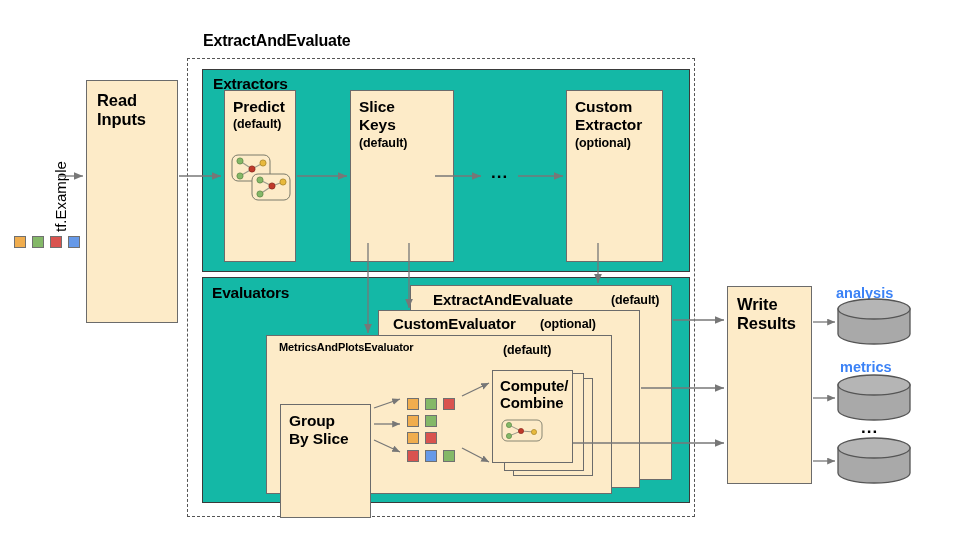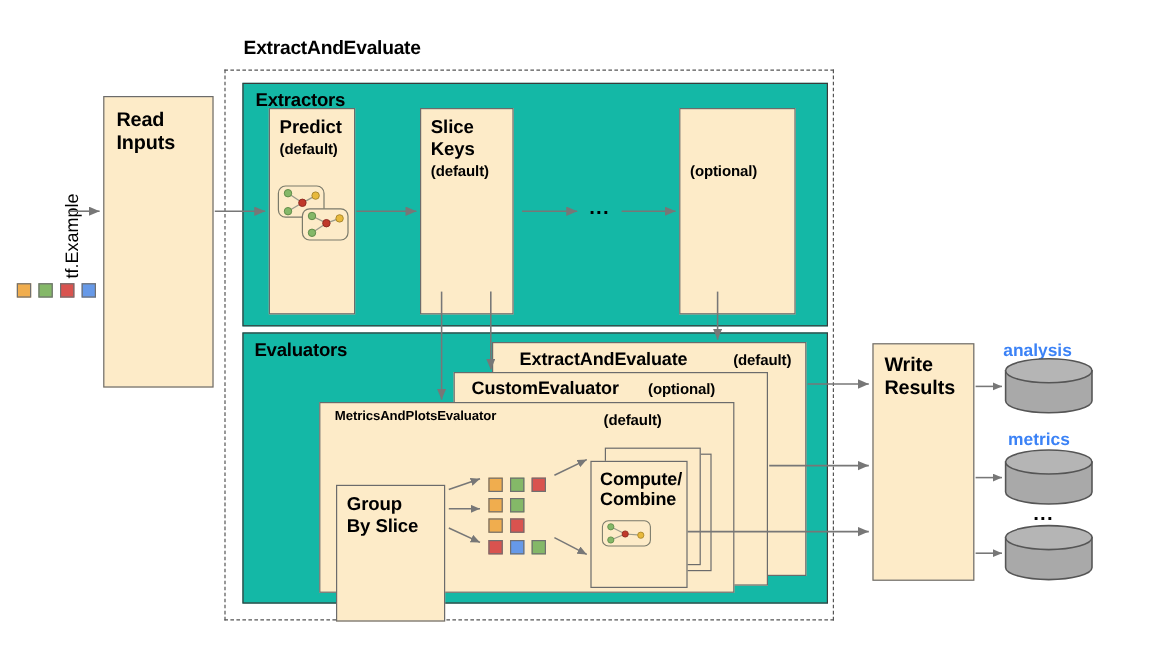--- a/index.html
+++ b/index.html
@@ -137,29 +137,31 @@
       <line x1="30" y1="41" x2="42" y2="33" stroke="#9a9a8a" stroke-width="1.1"></line>
       <line x1="30" y1="27" x2="42" y2="33" stroke="#9a9a8a" stroke-width="1.1"></line>
       <line x1="42" y1="33" x2="53" y2="29" stroke="#9a9a8a" stroke-width="1.1"></line>
       <circle cx="30" cy="27" r="3.1" fill="#84b868" stroke="#5f8a48" stroke-width="0.8"></circle>
       <circle cx="30" cy="41" r="3.1" fill="#84b868" stroke="#5f8a48" stroke-width="0.8"></circle>
       <circle cx="42" cy="33" r="3.1" fill="#c0392b" stroke="#8d2a20" stroke-width="0.8"></circle>
       <circle cx="53" cy="29" r="3.1" fill="#e8b93c" stroke="#a8862a" stroke-width="0.8"></circle>
     </svg>
   </div>
 
-  <div class="box" style="left:350px; top:90px; width:78px; height:172px;">
+  <div class="box" style="left:350px; top:90px; width:104px; height:172px;">
     <div class="lbl" style="left:8px; top:7px; font-size:15.5px;">Slice
 Keys</div>
     <div class="lbl sub" style="left:8px; top:45px;">(default)</div>
   </div>
 
   <div class="ell" style="left:491px; top:163px;">...</div>
 
   <div class="box" style="left:566px; top:90px; width:97px; height:172px;">
+    <div class="lbl" style="left:8px; top:7px; font-size:15.5px;">Custom
+Extractor</div>
     <div class="lbl sub" style="left:8px; top:45px;">(optional)</div>
   </div>
 
   <div class="plainbox" style="left:202px; top:277px; width:488px; height:226px;">
     <div class="grouplabel" style="left:9px; top:6px;">Evaluators</div>
   </div>
 
   <div class="box" style="left:410px; top:285px; width:262px; height:195px;">
     <div class="lbl" style="left:22px; top:5px; font-size:15px;">ExtractAndEvaluate</div>
     <div class="lbl sub" style="left:200px; top:7px;">(default)</div>
@@ -191,21 +193,21 @@
     <div class="sq" style="left:407px; top:432px; background:#f0ad4e;"></div>
     <div class="sq" style="left:425px; top:432px; background:#d9534f;"></div>
 
     <div class="sq" style="left:407px; top:450px; background:#d9534f;"></div>
     <div class="sq" style="left:425px; top:450px; background:#6699e8;"></div>
     <div class="sq" style="left:443px; top:450px; background:#84b868;"></div>
   </div>
 
   <div class="box" style="left:513px; top:378px; width:80px; height:98px;"></div>
   <div class="box" style="left:504px; top:373px; width:80px; height:98px;"></div>
-  <div class="box" style="left:492px; top:384px; width:81px; height:106px;">
+  <div class="box" style="left:492px; top:370px; width:81px; height:93px;">
     <div class="lbl" style="left:7px; top:6px; font-size:15px;">Compute/
 Combine</div>
     <svg class="mini" style="left:8px; top:48px;" width="46" height="24" viewBox="0 0 46 24">
       <rect x="1" y="1" width="40" height="21" rx="5" ry="5" fill="#fdebc8" stroke="#7a7a6a" stroke-width="0.9"></rect>
       <line x1="8" y1="6" x2="20" y2="12" stroke="#9a9a8a" stroke-width="1"></line>
       <line x1="8" y1="17" x2="20" y2="12" stroke="#9a9a8a" stroke-width="1"></line>
       <line x1="20" y1="12" x2="33" y2="13" stroke="#9a9a8a" stroke-width="1"></line>
       <circle cx="8" cy="6" r="2.6" fill="#84b868" stroke="#5f8a48" stroke-width="0.7"></circle>
       <circle cx="8" cy="17" r="2.6" fill="#84b868" stroke="#5f8a48" stroke-width="0.7"></circle>
       <circle cx="20" cy="12" r="2.6" fill="#c0392b" stroke="#8d2a20" stroke-width="0.7"></circle>

